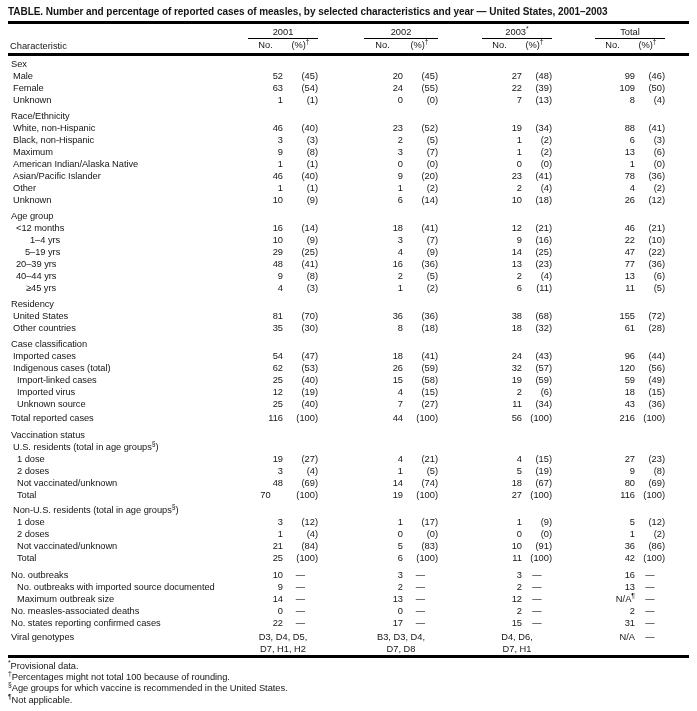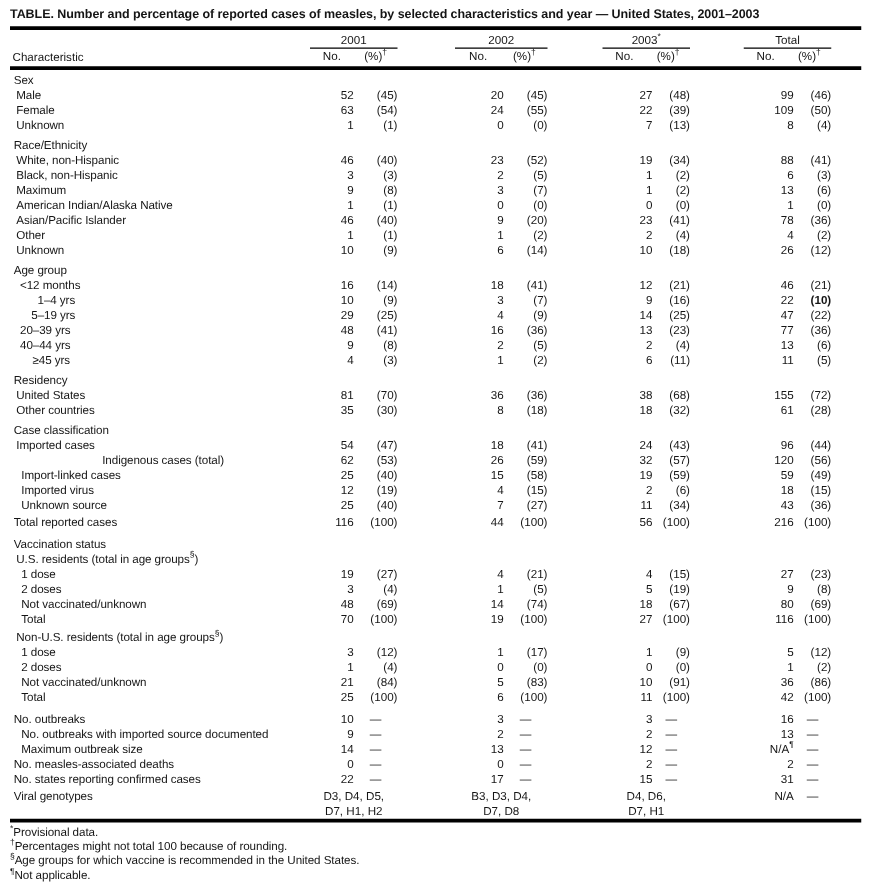--- a/index.html
+++ b/index.html
@@ -232,21 +232,21 @@
       </div>
       <div class="row">
         <div class="cell label" style="padding-left: 22px;">1–4 yrs</div>
         <div class="cell num c1" style="width: 35px;">10</div>
         <div class="cell num c2" style="width: 35px;">(9)</div>
         <div class="cell num c3" style="width: 85px;">3</div>
         <div class="cell num c4" style="width: 35px;">(7)</div>
         <div class="cell num c5" style="width: 84px;">9</div>
         <div class="cell num c6" style="width: 30px;">(16)</div>
         <div class="cell num c7" style="width: 83px;">22</div>
-        <div class="cell num c8" style="width: 30px; font-weight: bold;">(10)</div>
+        <div class="cell num c8" style="width: 30px;">(10)</div>
       </div>
       <div class="row">
         <div class="cell label" style="padding-left: 17px;">5–19 yrs</div>
         <div class="cell num c1" style="width: 35px;">29</div>
         <div class="cell num c2" style="width: 35px;">(25)</div>
         <div class="cell num c3" style="width: 85px;">4</div>
         <div class="cell num c4" style="width: 35px;">(9)</div>
         <div class="cell num c5" style="width: 84px;">14</div>
         <div class="cell num c6" style="width: 30px;">(25)</div>
         <div class="cell num c7" style="width: 83px;">47</div>
@@ -318,21 +318,21 @@
         <div class="cell num c1" style="width: 35px;">54</div>
         <div class="cell num c2" style="width: 35px;">(47)</div>
         <div class="cell num c3" style="width: 85px;">18</div>
         <div class="cell num c4" style="width: 35px;">(41)</div>
         <div class="cell num c5" style="width: 84px;">24</div>
         <div class="cell num c6" style="width: 30px;">(43)</div>
         <div class="cell num c7" style="width: 83px;">96</div>
         <div class="cell num c8" style="width: 30px;">(44)</div>
       </div>
       <div class="row">
-        <div class="cell label" style="padding-left: 5px; text-align: center;">Indigenous cases (total)</div>
+        <div class="cell label" style="padding-left: 5px;">Indigenous cases (total)</div>
         <div class="cell num c1" style="width: 35px;">62</div>
         <div class="cell num c2" style="width: 35px;">(53)</div>
         <div class="cell num c3" style="width: 85px;">26</div>
         <div class="cell num c4" style="width: 35px;">(59)</div>
         <div class="cell num c5" style="width: 84px;">32</div>
         <div class="cell num c6" style="width: 30px;">(57)</div>
         <div class="cell num c7" style="width: 83px;">120</div>
         <div class="cell num c8" style="width: 30px;">(56)</div>
       </div>
       <div class="row">
@@ -413,21 +413,21 @@
         <div class="cell num c2" style="width: 35px;">(69)</div>
         <div class="cell num c3" style="width: 85px;">14</div>
         <div class="cell num c4" style="width: 35px;">(74)</div>
         <div class="cell num c5" style="width: 84px;">18</div>
         <div class="cell num c6" style="width: 30px;">(67)</div>
         <div class="cell num c7" style="width: 83px;">80</div>
         <div class="cell num c8" style="width: 30px;">(69)</div>
       </div>
       <div class="row">
         <div class="cell label" style="padding-left: 9px;">Total</div>
-        <div class="cell num c1" style="width: 35px;">70</div>
+        <div class="cell num c1" style="width: 35px; text-align: center;">70</div>
         <div class="cell num c2" style="width: 35px;">(100)</div>
         <div class="cell num c3" style="width: 85px;">19</div>
         <div class="cell num c4" style="width: 35px;">(100)</div>
         <div class="cell num c5" style="width: 84px;">27</div>
         <div class="cell num c6" style="width: 30px;">(100)</div>
         <div class="cell num c7" style="width: 83px;">116</div>
         <div class="cell num c8" style="width: 30px;">(100)</div>
       </div>
       <div class="row" style="padding-top: 3px;">
         <div class="cell label" style="padding-left: 5px;">Non-U.S. residents (total in age groups<sup>§</sup>)</div>

